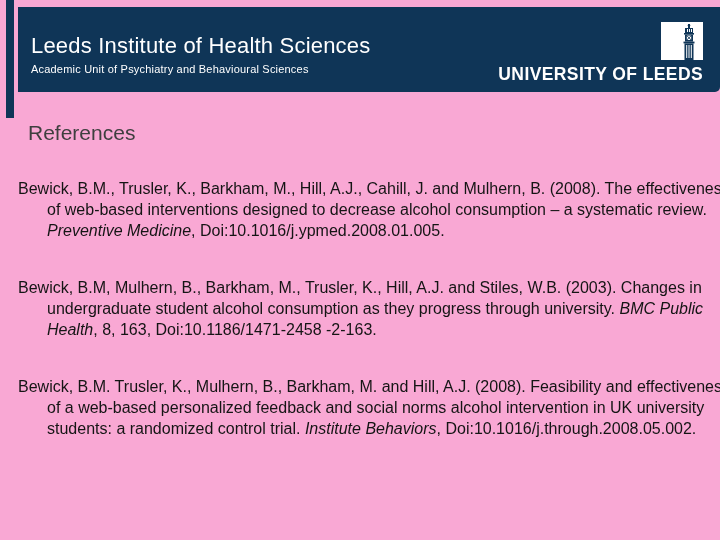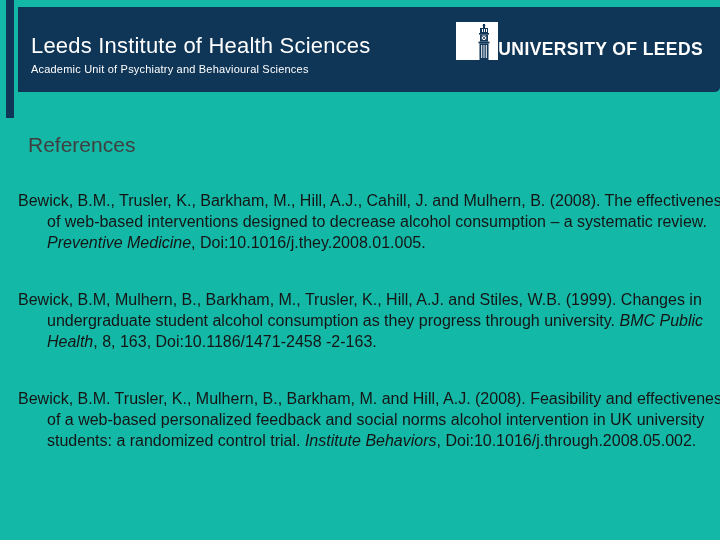--- a/index.html
+++ b/index.html
@@ -5,21 +5,21 @@
   html, body { margin: 0; padding: 0; }
   body {
     width: 720px; height: 540px;
     font-family: "Liberation Sans", sans-serif;
     background: #ffffff;
     overflow: hidden;
   }
   .slide {
     position: relative;
     width: 720px; height: 540px;
-    background: #14b8a6;
+    background: #f9a8d4;
   }
   .left-accent-bar {
     position: absolute;
     left: 6px; top: 0;
     width: 8px; height: 118px;
     background: #0f3557;
   }
   .header-banner {
     position: absolute;
     left: 18px; top: 7px; right: 0;
@@ -45,21 +45,21 @@
     line-height: 15px;
     font-weight: 400;
     white-space: nowrap;
     letter-spacing: 0.2px;
     text-align: right;
   }
   .university-logo {
     position: absolute;
     right: 17px; top: 15px;
     display: flex;
-    flex-direction: row;
+    flex-direction: column;
     align-items: flex-end;
   }
   .logo-square {
     width: 42px; height: 38px;
     background: #ffffff;
     position: relative;
   }
   .logo-square svg {
     position: absolute;
     right: 2px; bottom: 0;
@@ -70,21 +70,20 @@
     color: #ffffff;
     font-size: 17.5px;
     font-weight: 700;
     letter-spacing: 0.4px;
     white-space: nowrap;
   }
   .references-section {
     position: absolute;
     left: 18px; top: 92px;
     width: 690px;
-    margin-top: 12px;
   }
   .references-heading {
     margin: 28px 0 32px 10px;
     font-size: 21px;
     line-height: 26px;
     color: #3f3f3f;
     font-weight: 400;
   }
   .reference {
     width: 686px;
@@ -145,19 +144,19 @@
           </g>
         </svg>
       </div>
       <div class="university-logo-text">UNIVERSITY OF LEEDS</div>
     </div>
   </div>
 
   <div class="references-section">
     <div class="references-heading">References</div>
     <div id="refs-container">
-        <p class="reference"><span>Bewick, B.M., Trusler, K., Barkham, M., Hill, A.J., Cahill, J. and Mulhern, B. (2008). The effectiveness of web-based interventions designed to decrease alcohol consumption – a systematic review. </span><i>Preventive Medicine</i><span>, Doi:10.1016/j.they.2008.01.005.</span></p>
-        <p class="reference"><span>Bewick, B.M, Mulhern, B., Barkham, M., Trusler, K., Hill, A.J. and Stiles, W.B. (1999).  Changes in undergraduate student alcohol consumption as they progress through university. </span><i>BMC Public Health</i><span>, 8, 163, Doi:10.1186/1471-2458 -2-163.</span></p>
+        <p class="reference"><span>Bewick, B.M., Trusler, K., Barkham, M., Hill, A.J., Cahill, J. and Mulhern, B. (2008). The effectiveness of web-based interventions designed to decrease alcohol consumption – a systematic review. </span><i>Preventive Medicine</i><span>, Doi:10.1016/j.ypmed.2008.01.005.</span></p>
+        <p class="reference"><span>Bewick, B.M, Mulhern, B., Barkham, M., Trusler, K., Hill, A.J. and Stiles, W.B. (2003).  Changes in undergraduate student alcohol consumption as they progress through university. </span><i>BMC Public Health</i><span>, 8, 163, Doi:10.1186/1471-2458 -2-163.</span></p>
         <p class="reference"><span>Bewick, B.M. Trusler, K., Mulhern, B., Barkham, M. and Hill, A.J. (2008).  Feasibility and effectiveness of a web-based personalized feedback and social norms alcohol intervention in UK university students: a randomized control trial. </span><i>Institute Behaviors</i><span>, Doi:10.1016/j.through.2008.05.002.</span></p>
       </div>
   </div>
 
 </div>
 
 </body></html>

